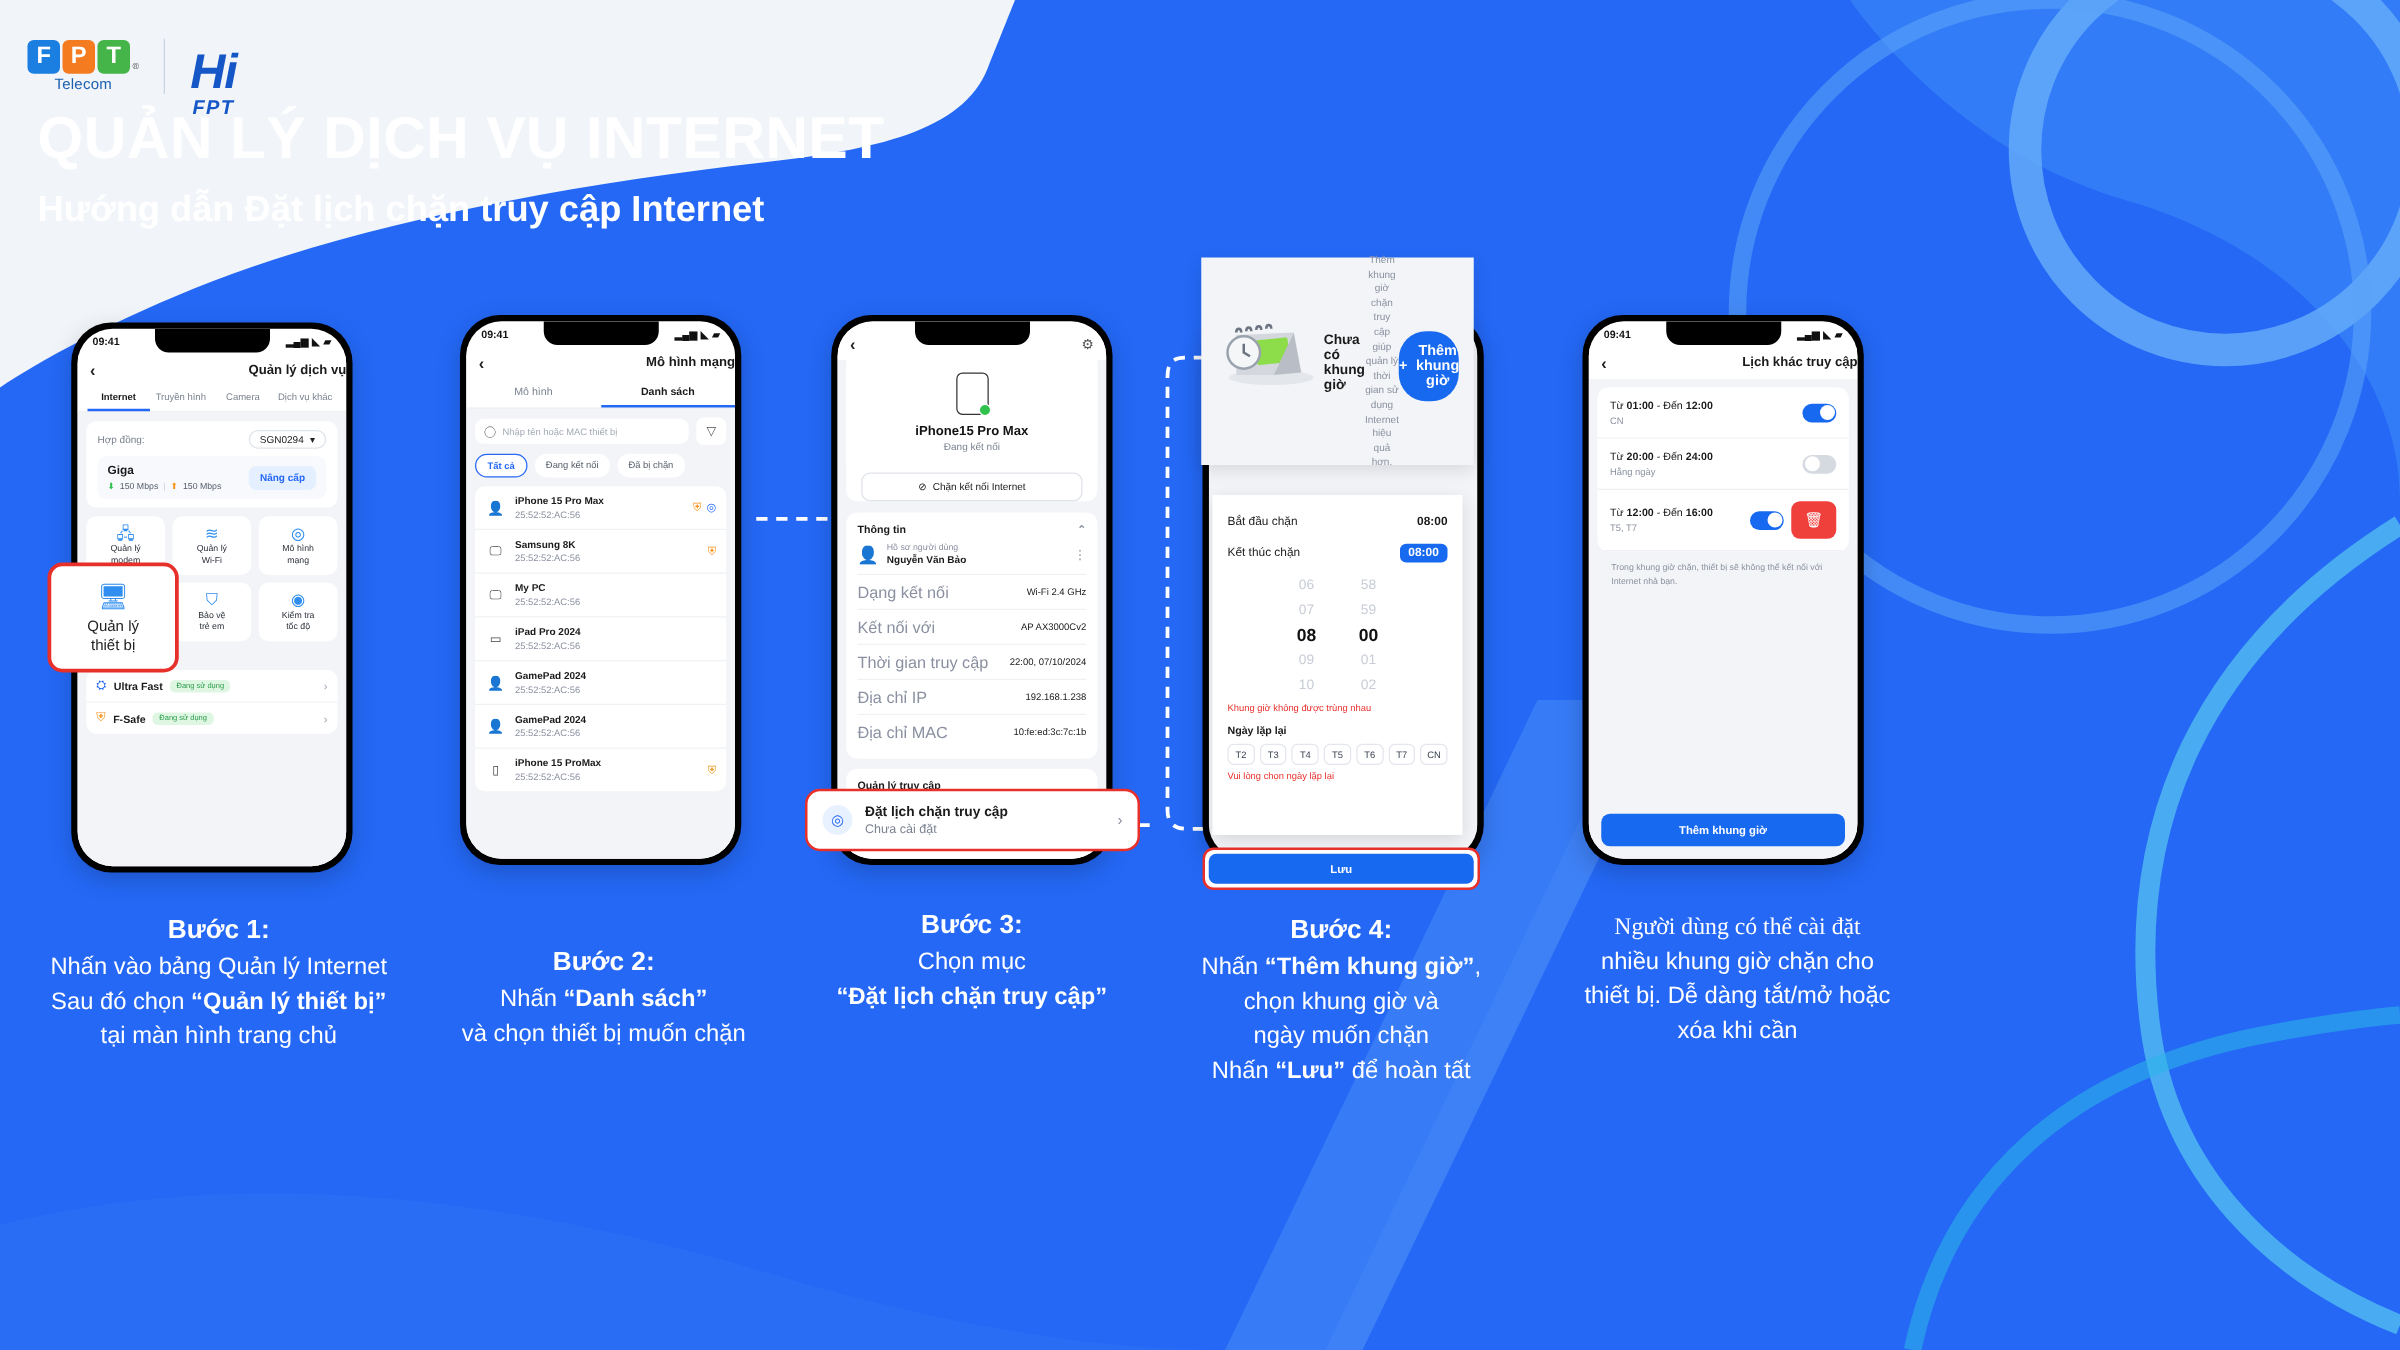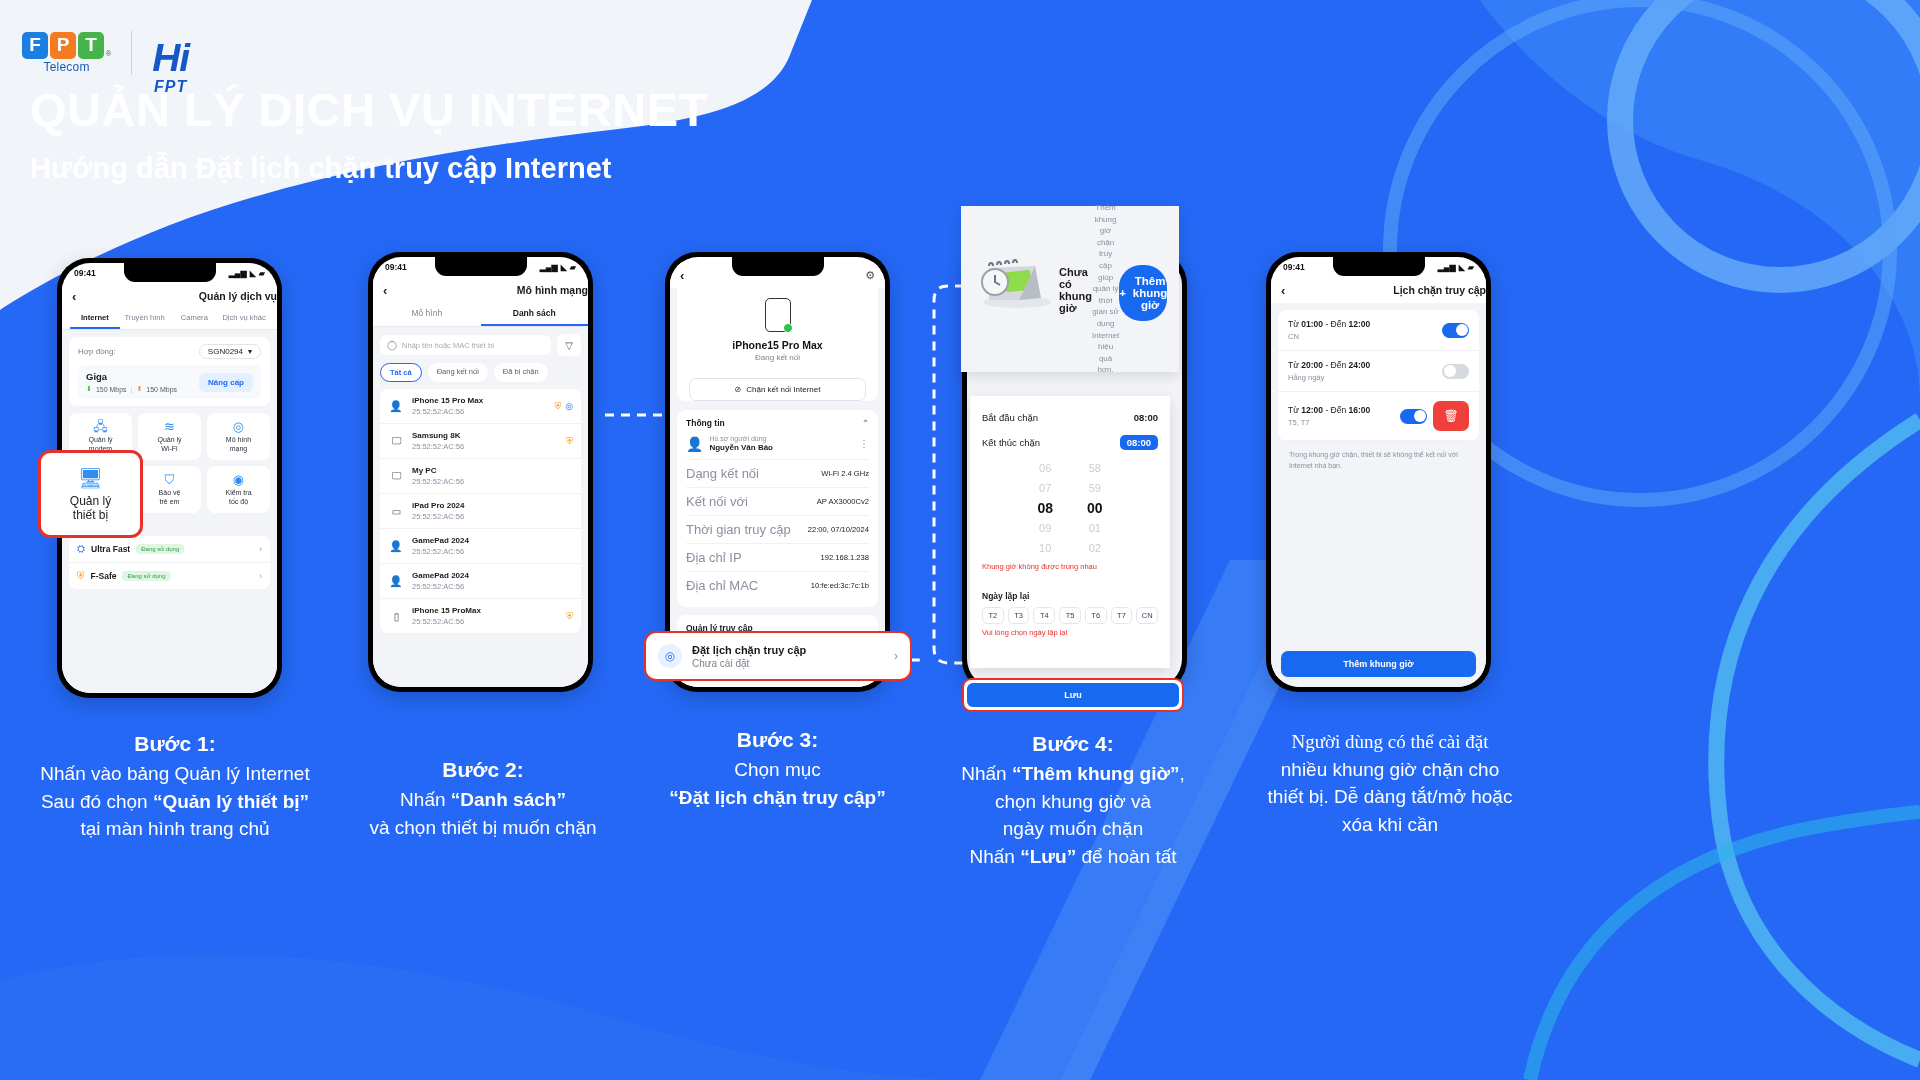--- a/index.html
+++ b/index.html
@@ -154,21 +154,21 @@
   .pk-row{display:flex;align-items:center;justify-content:space-between;padding:6px 0;}
   .pk-lbl{font-size:9.5px;color:#1a1a1a;}
   .pk-val{font-size:9.5px;color:#1a1a1a;font-weight:bold;}
   .pk-val.sel{background:#1769f0;color:#fff;border-radius:5px;padding:2px 7px;}
   .wheel{position:relative;height:100px;overflow:hidden;margin-top:2px;}
   .wheel-cols{display:flex;justify-content:center;gap:34px;}
   .wcol{display:flex;flex-direction:column;align-items:center;}
   .wv{font-size:11px;color:#c7ccd6;line-height:20px;}
   .wv.cur{font-size:14px;color:#111;font-weight:bold;}
   .err{color:#e8302b;font-size:7.5px;margin-top:4px;}
-  .rep-title{font-size:8.5px;font-weight:bold;color:#1a1a1a;margin-top:20px;}
+  .rep-title{font-size:8.5px;font-weight:bold;color:#1a1a1a;margin-top:8px;}
   .days{display:flex;gap:4px;margin-top:6px;}
   .day{flex:1;text-align:center;font-size:7.5px;color:#3a4150;border:1px solid #e3e6ec;border-radius:5px;padding:3px 0;}
   .save-wrap{position:absolute;border:2.5px solid #e8302b;border-radius:9px;padding:3px;background:#fff;z-index:65;}
   .btn-save{background:#1769f0;color:#fff;font-size:9px;font-weight:bold;border-radius:6px;text-align:center;padding:7px 0;}
 
   
   .sch-row{display:flex;align-items:center;justify-content:space-between;background:#fff;padding:9px 10px;border-bottom:1px solid #eef0f3;}
   .sch-t1{font-size:8.5px;color:#1a1a1a;}
   .sch-t1 b{font-weight:bold;}
   .sch-t2{font-size:7.5px;color:#8a90a0;margin-top:3px;}
@@ -597,21 +597,21 @@
     <div class="statusbar">
       <span>09:41</span>
       <span class="sb-right">
         <span class="sb-ico">▂▄▆</span>
         <span class="sb-ico">◣</span>
         <span class="sb-ico">▰</span>
       </span>
     </div>
     <div class="navbar">
       <span class="back">‹</span>
-      <span class="nav-title">Lịch chặn truy cập</span>
+      <span class="nav-title">Lịch khác truy cập</span>
     </div>
     <div style="background:#f2f4f7;height:100%;padding:7px;">
       <div style="background:#fff;border-radius:9px;overflow:hidden;">
         <div class="sch-row">
           <span>
             <span class="sch-t1" style="display:block;">
               <span>Từ</span>
               <b>01:00</b>
               <span>-</span>
               <span>Đến</span>

